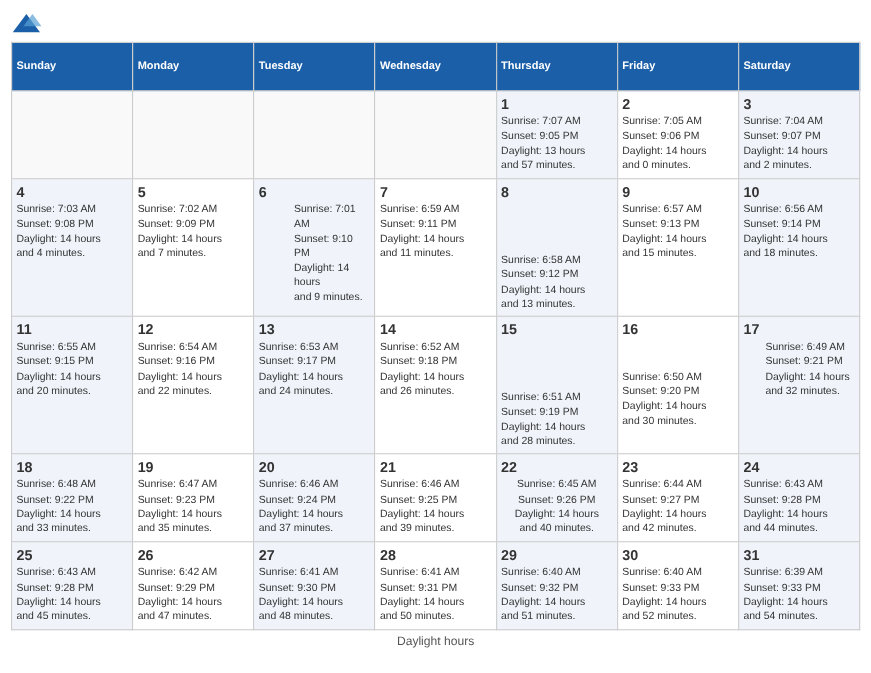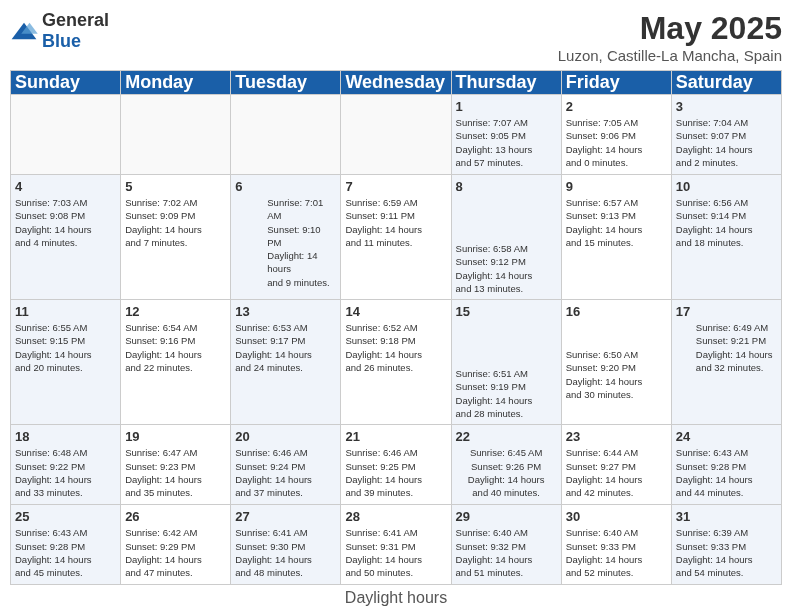--- a/index.html
+++ b/index.html
@@ -48,23 +48,23 @@
       color: #555;
     }
     table {
       width: 100%;
       border-collapse: collapse;
       font-size: 11px;
     }
     thead tr th {
       background-color: #1a5fa8;
       color: white;
-      padding: 1px 4px;
+      padding: 16px 4px;
       text-align: left;
-      font-size: 18px;
+      font-size: 10px;
       border: 1px solid #ccc;
     }
     tbody tr td {
       border: 1px solid #ccc;
       vertical-align: top;
       padding: 4px;
       width: calc(100% / 7);
       height: 80px;
     }
     tbody tr td:nth-child(odd) {
@@ -83,42 +83,34 @@
     .day-info {
       font-size: 9.5px;
       color: #333;
       line-height: 1.4;
     }
     .empty-cell {
       background-color: #f9f9f9 !important;
     }
     .footer-note {
       text-align: center;
-      font-size: 16px;
+      font-size: 11px;
       color: #555;
       margin-top: 4px;
     }
   </style>
 </head>
 <body>
 
 <div class="header-area">
   <div class="logo">
     <svg class="logo-icon" viewBox="0 0 40 32" xmlns="http://www.w3.org/2000/svg">
       <polygon points="20,4 38,28 2,28" fill="#1a5fa8"></polygon>
       <polygon points="28,4 40,20 16,20" fill="#5a9fd4" opacity="0.7"></polygon>
     </svg>
-    <div>
-      <span class="logo-text-general">General</span><br>
-      <span class="logo-text-blue">Blue</span>
-    </div>
-  </div>
-  <div class="title-area">
-    <div class="main-title">May 2025</div>
-    <div class="subtitle">Luzon, Castille-La Mancha, Spain</div>
   </div>
 </div>
 
 <table>
   <thead>
     <tr>
     <th>Sunday</th>
         <th>Monday</th>
         <th>Tuesday</th>
         <th>Wednesday</th>

